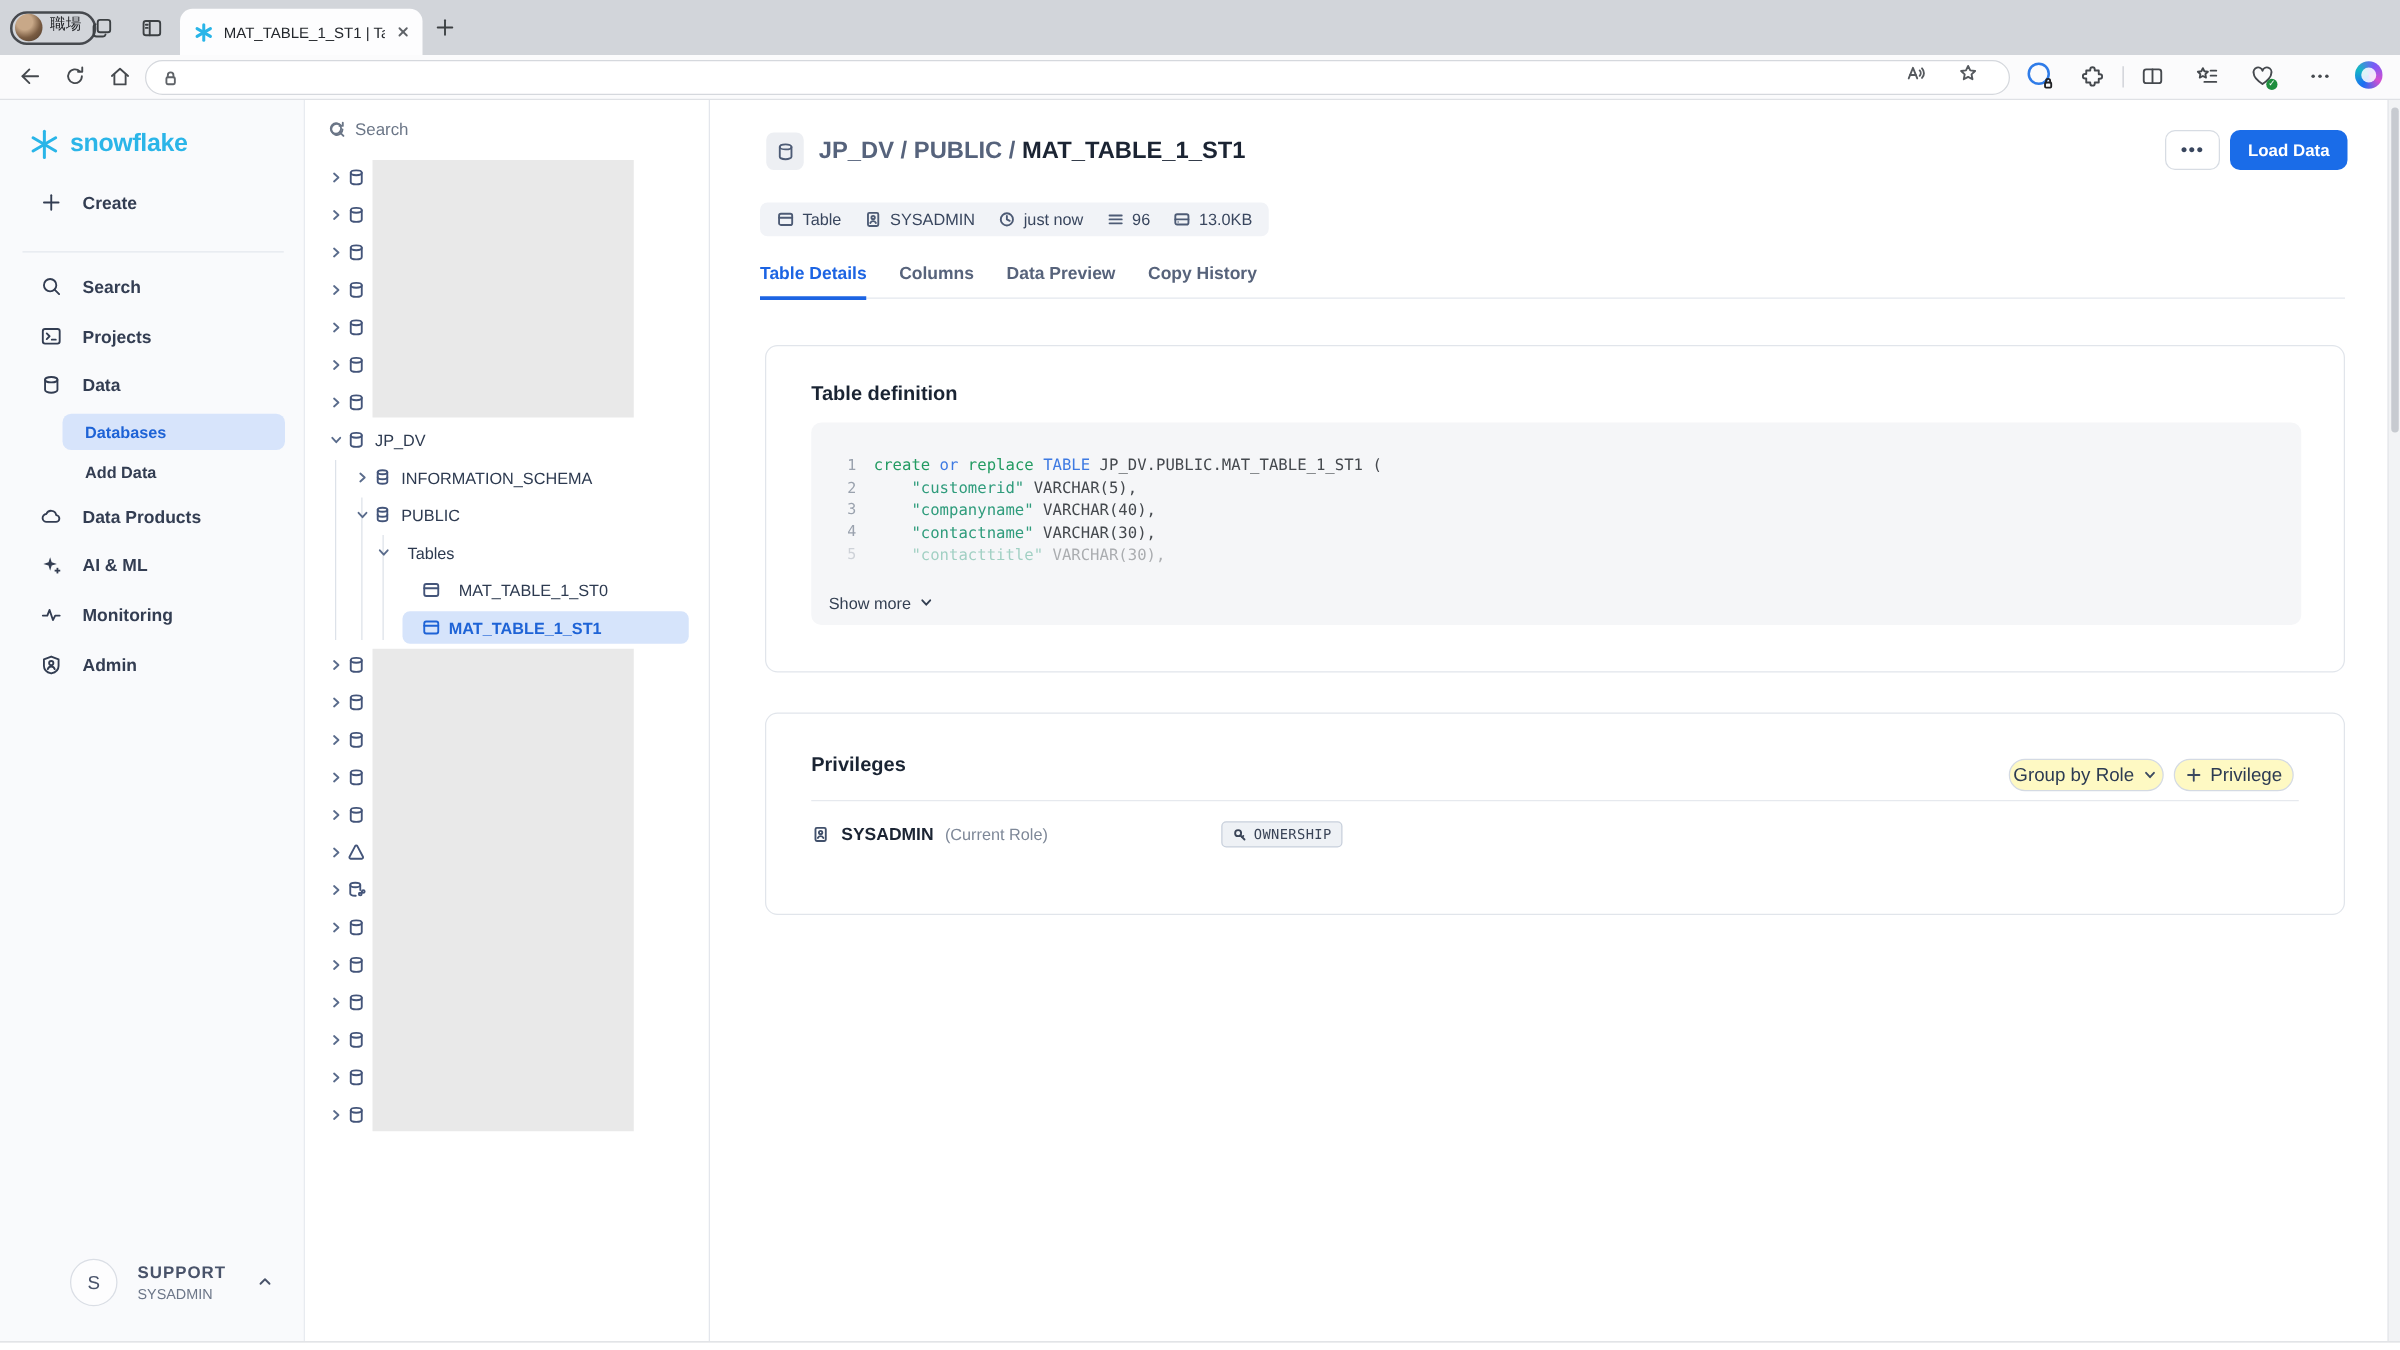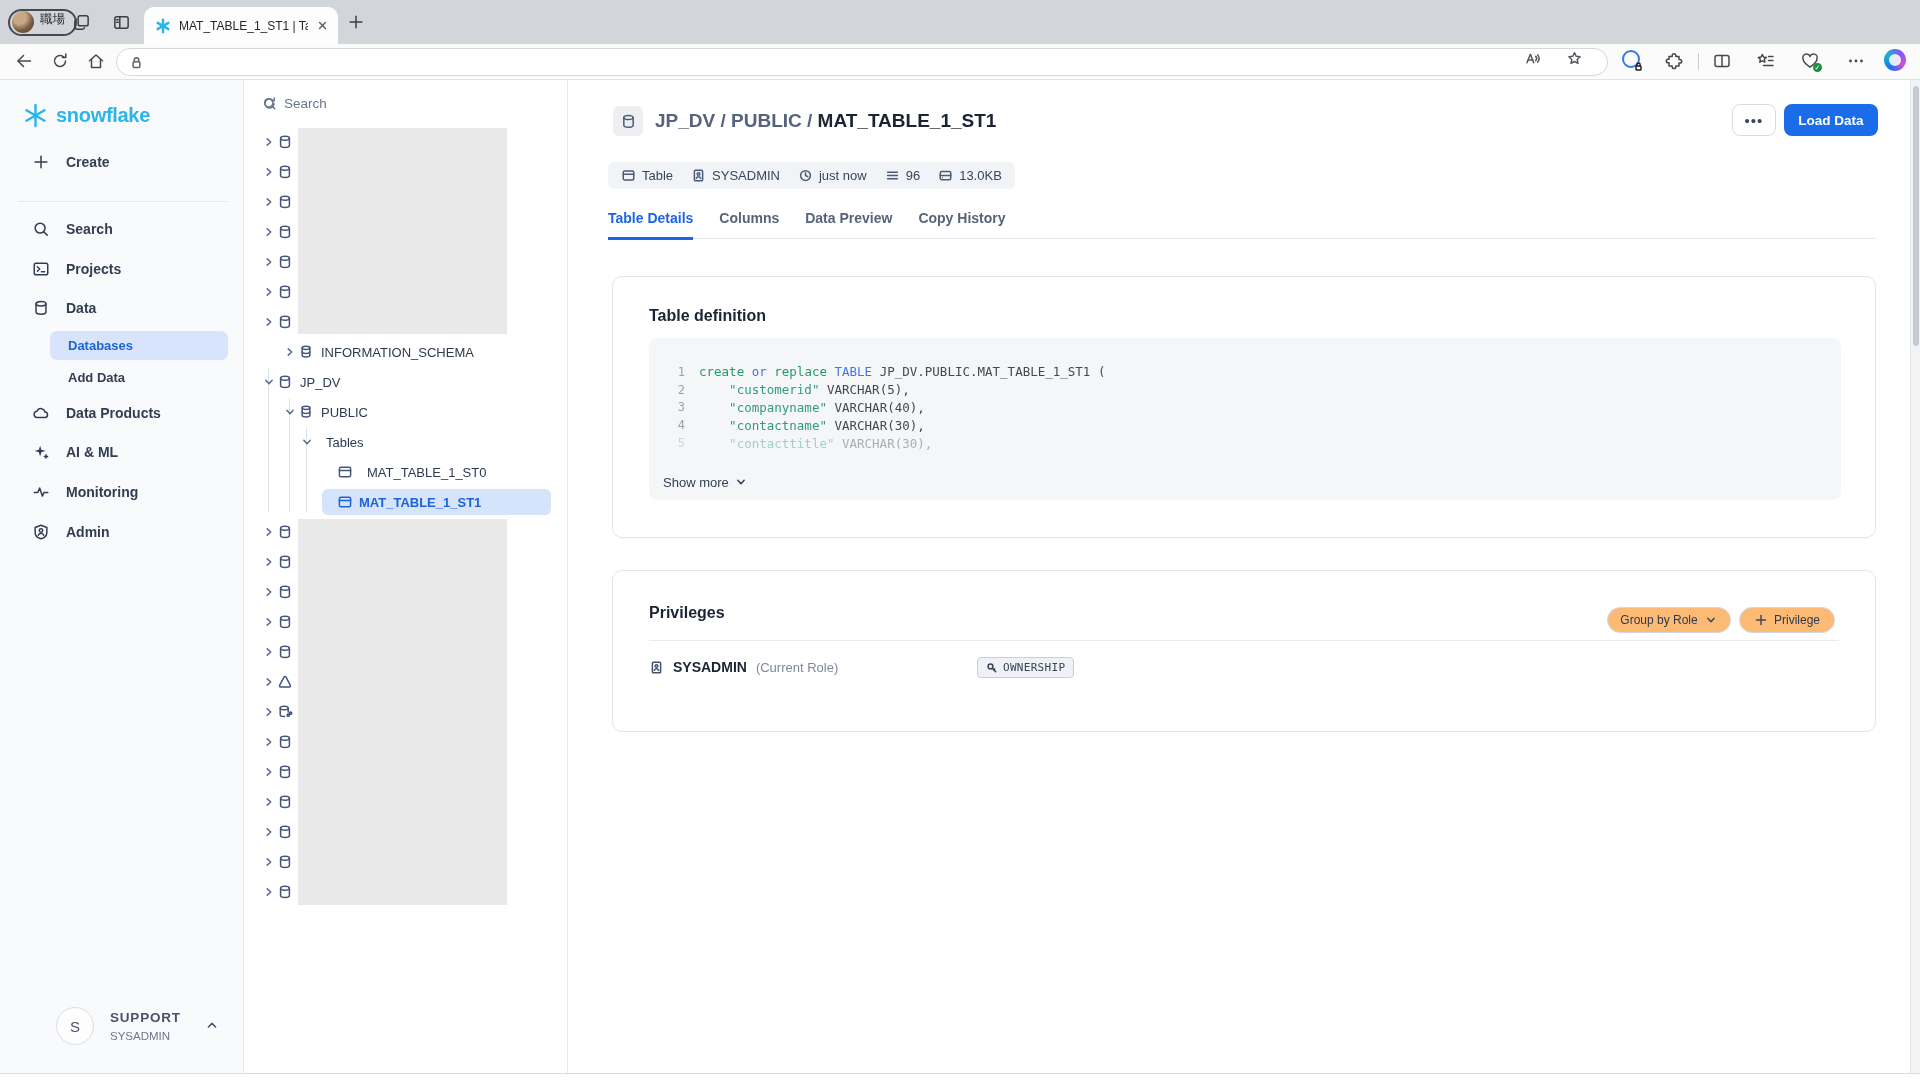--- a/index.html
+++ b/index.html
@@ -119,22 +119,22 @@
   .code-line.faded{opacity:.42}
   .seg-kw{color:#239b62}
   .seg-kw2{color:#3e7ae2}
   .seg-str{color:#2f9c7c}
   .seg-p{color:#45494e}
   #show-more{position:absolute;left:14px;bottom:10px;display:flex;align-items:flex-start;gap:5px;
     font-size:13px;color:#333f52;cursor:pointer}
   #show-more .ic{width:14px;height:14px;color:#333f52}
 
   #priv-card{top:490px;height:162px}
-  .pill-btn{position:absolute;top:36px;height:26px;border:1px solid #d4dae3;border-radius:14px;background:#fdba74;
-    display:flex;align-items:center;justify-content:center;gap:6px;font-size:12px;color:#2c3b52;cursor:pointer}
+  .pill-btn{position:absolute;top:36px;height:26px;border:1px solid #d4dae3;border-radius:14px;background:#fef9c3;
+    display:flex;align-items:center;justify-content:center;gap:6px;font-size:15px;color:#2c3b52;cursor:pointer}
   #groupby-btn{left:994px;width:124px}
   #addpriv-btn{left:1126px;width:96px}
   .pill-btn .ic{width:14px;height:14px;color:#3c4a60}
   #priv-divider{position:absolute;left:36px;right:36px;top:69px;height:1px;background:#e6e9ee}
   #priv-row{position:absolute;left:36px;top:80px;height:32px;display:flex;align-items:center;gap:9px}
   #priv-row .ic{width:15px;height:17px;color:#41506b}
   #priv-role{font-size:14px;font-weight:bold;color:#1b2433}
   #priv-note{font-size:13px;color:#7e8898}
   #priv-badges{position:absolute;left:364px;top:86px;display:flex;gap:8px}
   .priv-badge{height:21px;display:inline-flex;align-items:center;gap:5px;padding:0 8px;background:#eef1f5;
@@ -492,47 +492,47 @@
               </svg>
             </span>
             <span class="tic ic" style="left: 33px;">
               <svg viewBox="0 0 20 20" fill="none" stroke="currentColor" stroke-width="1.5" stroke-linecap="round" stroke-linejoin="round">
                 <ellipse cx="10" cy="5.3" rx="5.5" ry="2.4"></ellipse>
                 <path d="M4.5 5.3 v9.2 c0 1.3 2.5 2.4 5.5 2.4 s5.5-1.1 5.5-2.4 V5.3"></path>
               </svg>
             </span>
           </div>
           <div class="tree-row">
+            <span class="chev ic" style="left: 18px;">
+              <svg viewBox="0 0 20 20" fill="none" stroke="currentColor" stroke-width="1.5" stroke-linecap="round" stroke-linejoin="round">
+                <polyline points="5.5,7.5 10,12.5 14.5,7.5"></polyline>
+              </svg>
+            </span>
+            <span class="tic ic" style="left: 33px;">
+              <svg viewBox="0 0 20 20" fill="none" stroke="currentColor" stroke-width="1.5" stroke-linecap="round" stroke-linejoin="round">
+                <ellipse cx="10" cy="5.3" rx="5.5" ry="2.4"></ellipse>
+                <path d="M4.5 5.3 v9.2 c0 1.3 2.5 2.4 5.5 2.4 s5.5-1.1 5.5-2.4 V5.3"></path>
+              </svg>
+            </span>
+            <span class="tlbl" style="left: 56px;">JP_DV</span>
+          </div>
+          <div class="tree-row">
             <span class="chev ic" style="left: 39px;">
               <svg viewBox="0 0 20 20" fill="none" stroke="currentColor" stroke-width="1.5" stroke-linecap="round" stroke-linejoin="round">
                 <polyline points="7.5,5.5 12.5,10 7.5,14.5"></polyline>
               </svg>
             </span>
             <span class="tic ic" style="left: 54px;">
               <svg viewBox="0 0 20 20" fill="none" stroke="currentColor" stroke-width="1.5" stroke-linecap="round" stroke-linejoin="round">
                 <ellipse cx="10" cy="4.8" rx="4.8" ry="2"></ellipse>
                 <path d="M5.2 4.8 v5 c0 1.1 2.1 2 4.8 2 s4.8-.9 4.8-2 v-5"></path>
                 <path d="M5.2 9.8 v4.4 c0 1.1 2.1 2 4.8 2 s4.8-.9 4.8-2 V9.8"></path>
               </svg>
             </span>
             <span class="tlbl" style="left: 77px;">INFORMATION_SCHEMA</span>
-          </div>
-          <div class="tree-row">
-            <span class="chev ic" style="left: 18px;">
-              <svg viewBox="0 0 20 20" fill="none" stroke="currentColor" stroke-width="1.5" stroke-linecap="round" stroke-linejoin="round">
-                <polyline points="5.5,7.5 10,12.5 14.5,7.5"></polyline>
-              </svg>
-            </span>
-            <span class="tic ic" style="left: 33px;">
-              <svg viewBox="0 0 20 20" fill="none" stroke="currentColor" stroke-width="1.5" stroke-linecap="round" stroke-linejoin="round">
-                <ellipse cx="10" cy="5.3" rx="5.5" ry="2.4"></ellipse>
-                <path d="M4.5 5.3 v9.2 c0 1.3 2.5 2.4 5.5 2.4 s5.5-1.1 5.5-2.4 V5.3"></path>
-              </svg>
-            </span>
-            <span class="tlbl" style="left: 56px;">JP_DV</span>
           </div>
           <div class="tree-row">
             <span class="chev ic" style="left: 39px;">
               <svg viewBox="0 0 20 20" fill="none" stroke="currentColor" stroke-width="1.5" stroke-linecap="round" stroke-linejoin="round">
                 <polyline points="5.5,7.5 10,12.5 14.5,7.5"></polyline>
               </svg>
             </span>
             <span class="tic ic" style="left: 54px;">
               <svg viewBox="0 0 20 20" fill="none" stroke="currentColor" stroke-width="1.5" stroke-linecap="round" stroke-linejoin="round">
                 <ellipse cx="10" cy="4.8" rx="4.8" ry="2"></ellipse>

